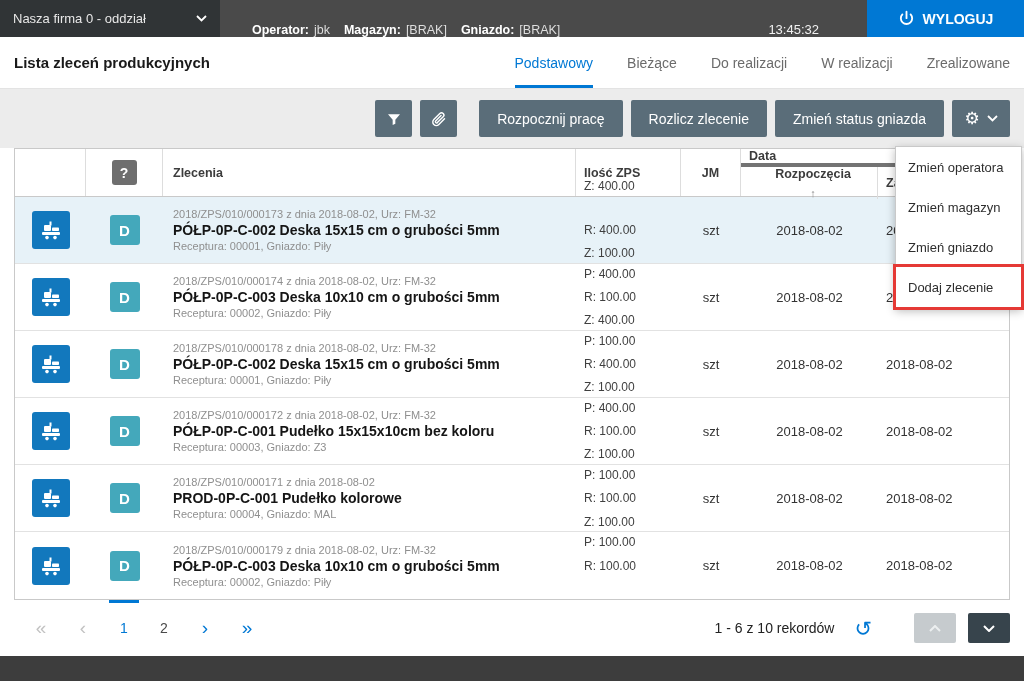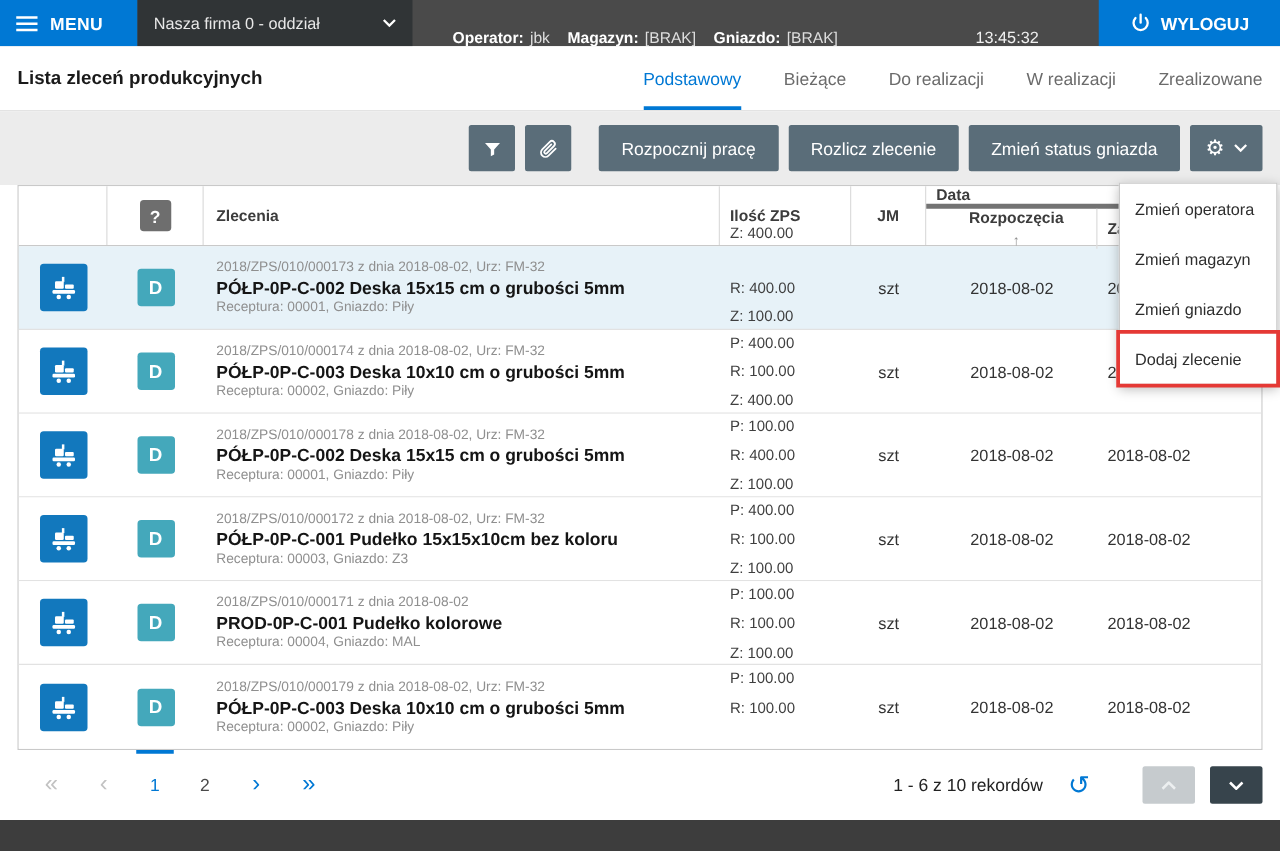--- a/index.html
+++ b/index.html
@@ -11,21 +11,21 @@
   .topbar { height:37px; flex:none; display:flex; align-items:stretch; background:#4a4a4a; color:#fff; }
   .menu-btn { width:110px; background:#0078d4; display:flex; align-items:center; gap:10px; padding:0 13px; cursor:pointer; }
   .hamburger { display:flex; flex-direction:column; gap:3px; }
   .hamburger i { display:block; width:17px; height:2px; background:#fff; }
   .menu-label { font-weight:bold; font-size:14px; letter-spacing:.3px; }
   .company { width:220px; background:#303436; display:flex; align-items:center; justify-content:space-between; padding:0 13px; font-size:13px; color:#e8e8e8; cursor:pointer; }
   .session { flex:1; display:flex; align-items:flex-end; gap:14px; padding:0 32px; font-size:12.5px; color:#dedede; }
   .kv { display:flex; gap:5px; white-space:nowrap; }
   .kv b { font-weight:bold; color:#fff; }
   .time { margin-left:auto; margin-right:16px; font-size:13px; color:#f0f0f0; }
-  .logout { width:145px; background:#0078d4; display:flex; align-items:center; justify-content:center; gap:8px; font-weight:bold; font-size:14px; cursor:pointer; }
+  .logout { width:157px; background:#0078d4; display:flex; align-items:center; justify-content:center; gap:8px; font-weight:bold; font-size:14px; cursor:pointer; }
 
   
   .titlebar { height:52px; flex:none; display:flex; align-items:stretch; justify-content:space-between; padding:0 14px; border-bottom:1px solid #e3e3e3; background:#fff; }
   .page-title { align-self:center; font-size:15px; font-weight:bold; color:#1a1a1a; }
   .tabs { display:flex; gap:34px; }
   .tab { display:flex; align-items:center; font-size:14px; color:#6b6b6b; border-bottom:3px solid transparent; border-top:3px solid transparent; cursor:pointer; white-space:nowrap;text-align:center; }
   .tab.active { color:#0078d4; border-bottom-color:#0078d4; }
 
   
   .toolbar { height:59px; flex:none; background:#ececec; display:flex; align-items:center; justify-content:flex-end; gap:8px; padding:0 14px; }
@@ -89,28 +89,20 @@
   .ctx-menu { position:absolute; top:146px; right:2px; width:127px; background:#fff; border:1px solid #c9c9c9; box-shadow:0 3px 9px rgba(0,0,0,.28); z-index:10; }
   .ctx-item { height:40px; display:flex; align-items:center; padding:0 12px; font-size:13px; color:#2e2e2e; cursor:pointer; white-space:nowrap; }
   .ctx-item.highlighted { outline:3px solid #e53935; outline-offset:0; }
 </style>
 </head>
 <body>
 
 <div class="app">
 
   <header class="topbar">
-    <div class="menu-btn">
-      <span class="hamburger">
-          <i></i>
-          <i></i>
-          <i></i>
-        </span>
-      <span class="menu-label">MENU</span>
-    </div>
     <div class="company">
       <span>Nasza firma 0 - oddział</span>
       <svg width="11" height="7" viewBox="0 0 11 7">
           <polyline points="1,1 5.5,5.5 10,1" stroke="#fff" stroke-width="1.8" fill="none"></polyline>
         </svg>
     </div>
     <div class="session">
       <span class="kv">
           <b>Operator:</b>
           <span>jbk</span>

